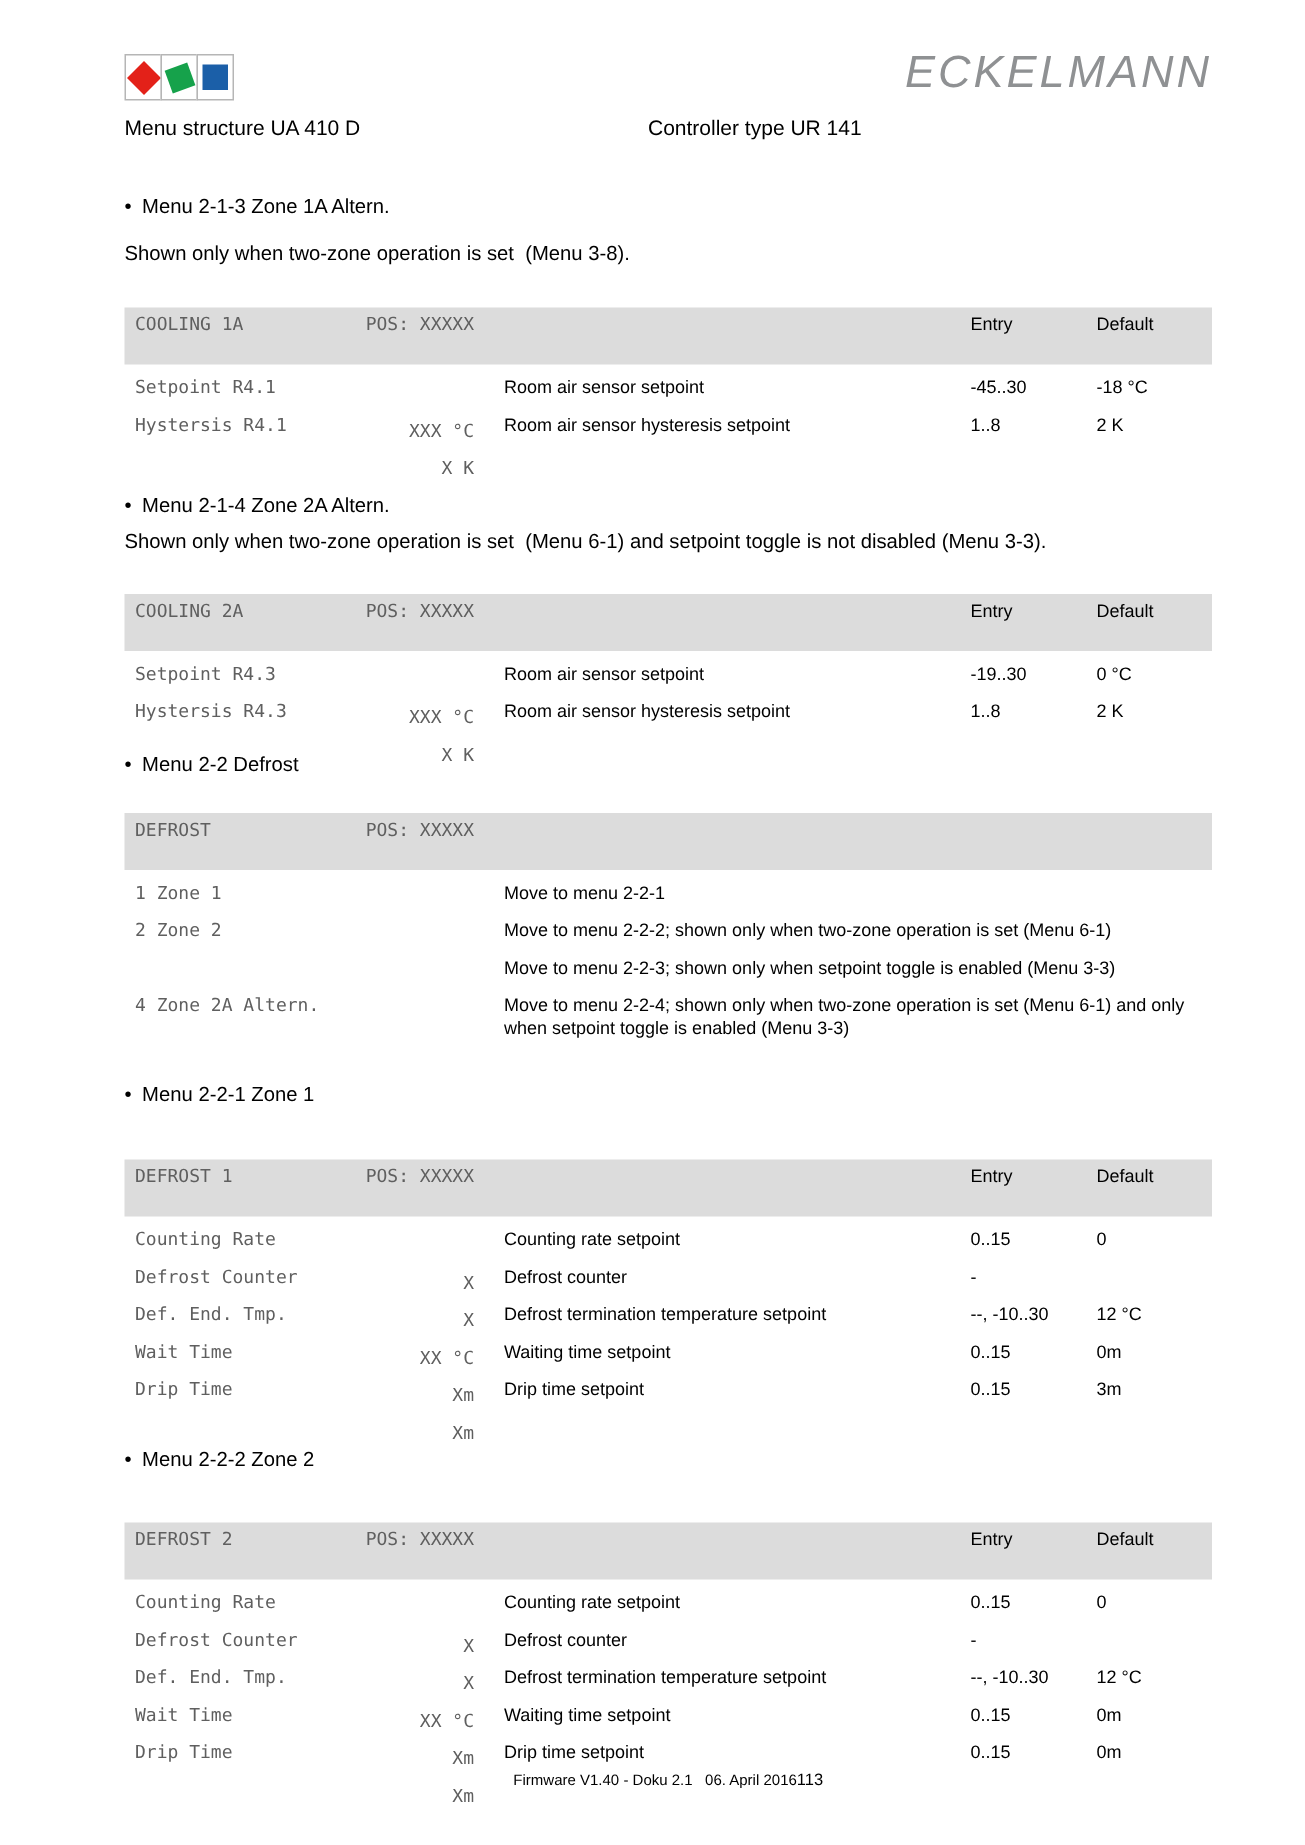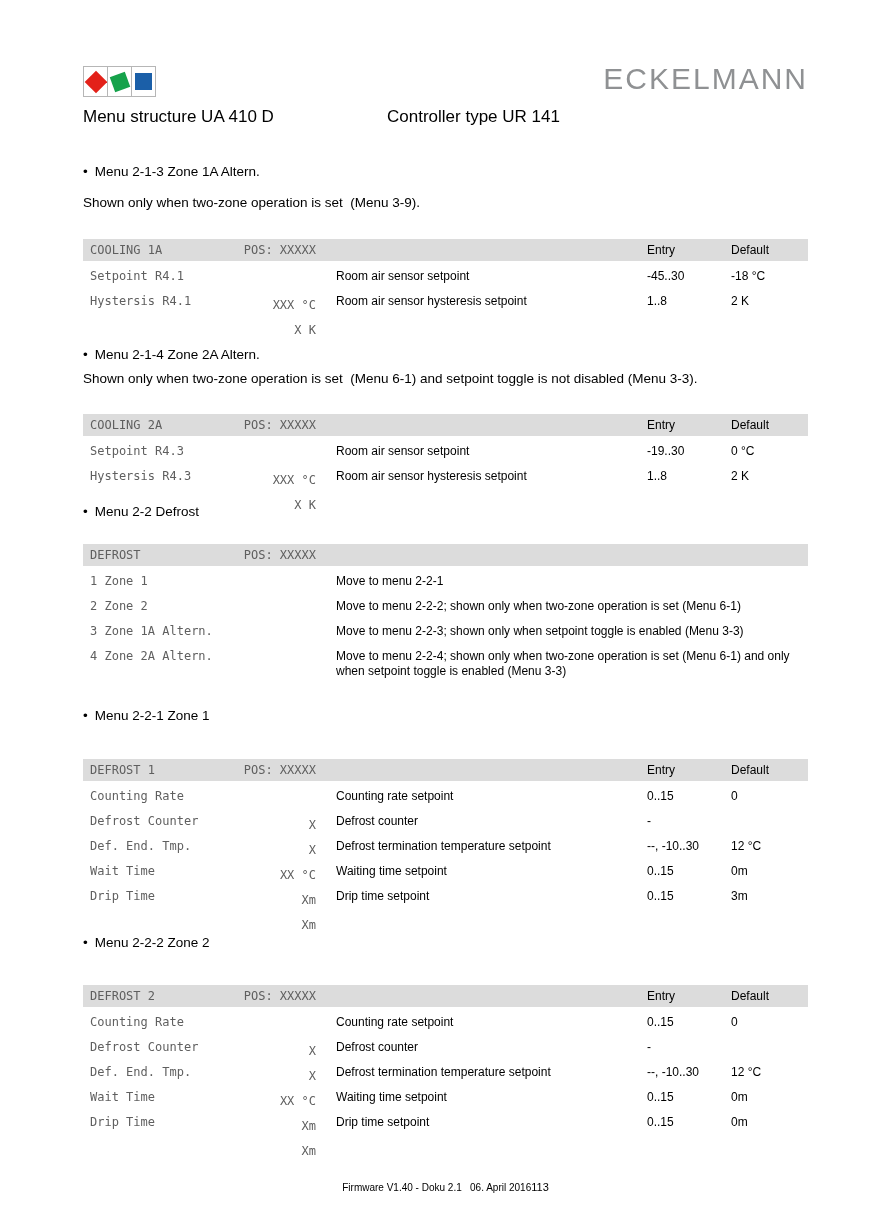--- a/index.html
+++ b/index.html
@@ -7,48 +7,48 @@
     position:relative;
     width:870px;height:1230px;
     background:#ffffff;
     font-family:"Liberation Sans",sans-serif;
     color:#1a1a1a;
     box-sizing:border-box;
     padding:0 62px 0 83px;
     overflow:hidden;
   }
   
-  .hdr{display:flex;justify-content:space-between;align-items:flex-start;padding-top:66px;}
+  .hdr{display:flex;justify-content:space-between;align-items:flex-start;padding-top:36px;font-style:italic;}
   .logo{display:flex;margin-left:1px;}
   .logo-cell{
     width:23px;height:29px;background:#ffffff;border:1px solid #b6b6b6;
     margin-left:-1px;display:flex;align-items:center;justify-content:center;overflow:hidden;
   }
   .logo-sq{width:16px;height:16px;}
   .logo-sq.red{transform:rotate(45deg);}
   .logo-sq.green{transform:rotate(-20deg);}
   .logo-sq.blue{width:17px;height:17px;}
   .brand{
     font-size:30px;font-weight:100;color:#8f9193;letter-spacing:2px;
     line-height:30px;margin-top:-2px;
   }
-  .doc-labels{display:flex;margin-top:10px;font-size:17px;color:#000;}
+  .doc-labels{display:flex;margin-top:10px;font-size:14px;color:#000;gap:45px;}
   .doc-left{width:304px;}
   
   .heading{font-size:13.5px;color:#000;line-height:14px;}
   .heading::before{content:"•";margin-right:7px;}
   .note{font-size:13.5px;color:#000;line-height:14px;white-space:pre-wrap;}
   
   .tbl{width:725px;}
   .t-head,.t-row{
     display:grid;
     grid-template-columns:146px 80px 20px 311px 84px 1fr;
     box-sizing:border-box;padding-left:7px;
   }
-  .t-head{background:#dcdcdc;height:22px;line-height:22px;font-size:12px;}
+  .t-head{background:#dcdcdc;height:38px;line-height:22px;font-size:12px;}
   .t-rows{margin-top:3px;}
   .t-row{height:25px;line-height:25px;font-size:12px;}
   .t-row.multi{height:auto;min-height:40px;line-height:15px;padding-top:5px;}
   .mono{font-family:"DejaVu Sans Mono","Liberation Mono",monospace;color:#5f5f5f;}
   .t-title{grid-column:1;}
   .t-pos{grid-column:2;text-align:right;}
   .h-entry{grid-column:5;color:#000;}
   .h-default{grid-column:6;color:#000;}
   .c-name{grid-column:1;}
   .c-value{grid-column:2;text-align:right;margin-top:29px;}
@@ -89,21 +89,21 @@
       </div>
     </div>
     <div class="brand">ECKELMANN</div>
   </div>
   <div class="doc-labels">
     <div class="doc-left">Menu structure UA 410 D</div>
     <div class="doc-right">Controller type UR 141</div>
   </div>
 
   <div class="heading mt-s1h">Menu 2-1-3 Zone 1A Altern.</div>
-  <div class="note mt-p">Shown only when two-zone operation is set  (Menu 3-9).</div>
+  <div class="note mt-p">Shown only when two-zone operation is set  (Menu 3-8).</div>
   <div class="tbl mt-t1">
     <div class="t-head">
       <span class="mono t-title">COOLING 1A</span>
       <span class="mono t-pos">POS: XXXXX</span>
       <span class="h-entry">Entry</span>
       <span class="h-default">Default</span>
     </div>
     <div class="t-rows">
       <div class="t-row">
         <span class="mono c-name">Setpoint R4.1</span>
@@ -158,21 +158,20 @@
     <div class="t-rows">
       <div class="t-row">
         <span class="mono c-name-wide">1 Zone 1</span>
         <span class="c-desc-wide">Move to menu 2-2-1</span>
       </div>
       <div class="t-row">
         <span class="mono c-name-wide">2 Zone 2</span>
         <span class="c-desc-wide">Move to menu 2-2-2; shown only when two-zone operation is set (Menu 6-1)</span>
       </div>
       <div class="t-row">
-        <span class="mono c-name-wide">3 Zone 1A Altern.</span>
         <span class="c-desc-wide">Move to menu 2-2-3; shown only when setpoint toggle is enabled (Menu 3-3)</span>
       </div>
       <div class="t-row multi">
         <span class="mono c-name-wide">4 Zone 2A Altern.</span>
         <span class="c-desc-wide">Move to menu 2-2-4; shown only when two-zone operation is set (Menu 6-1) and only when setpoint toggle is enabled (Menu 3-3)</span>
       </div>
     </div>
   </div>
 
   <div class="heading mt-s4h">Menu 2-2-1 Zone 1</div>

